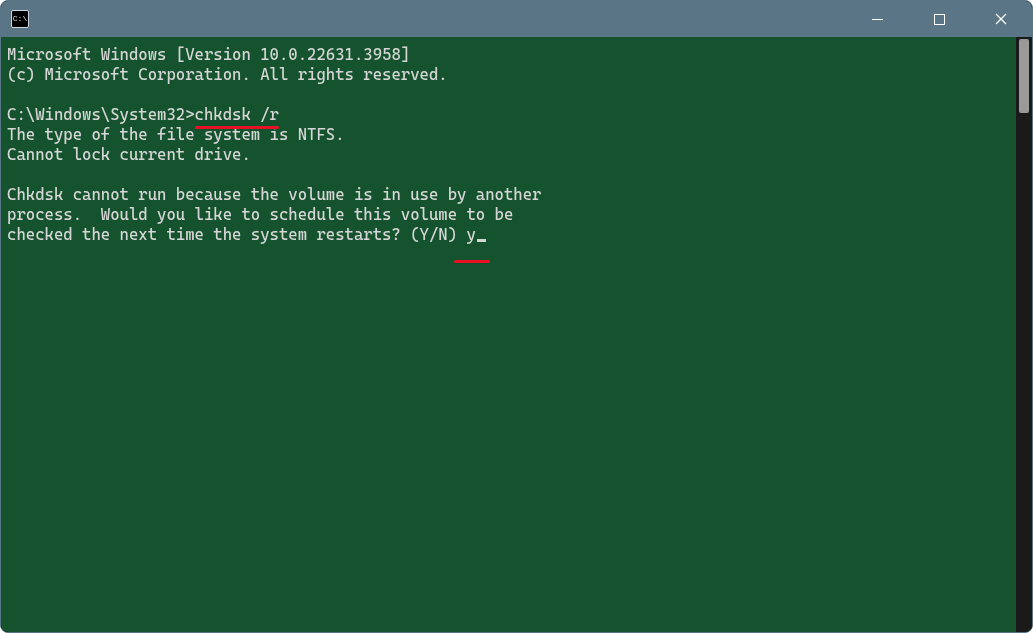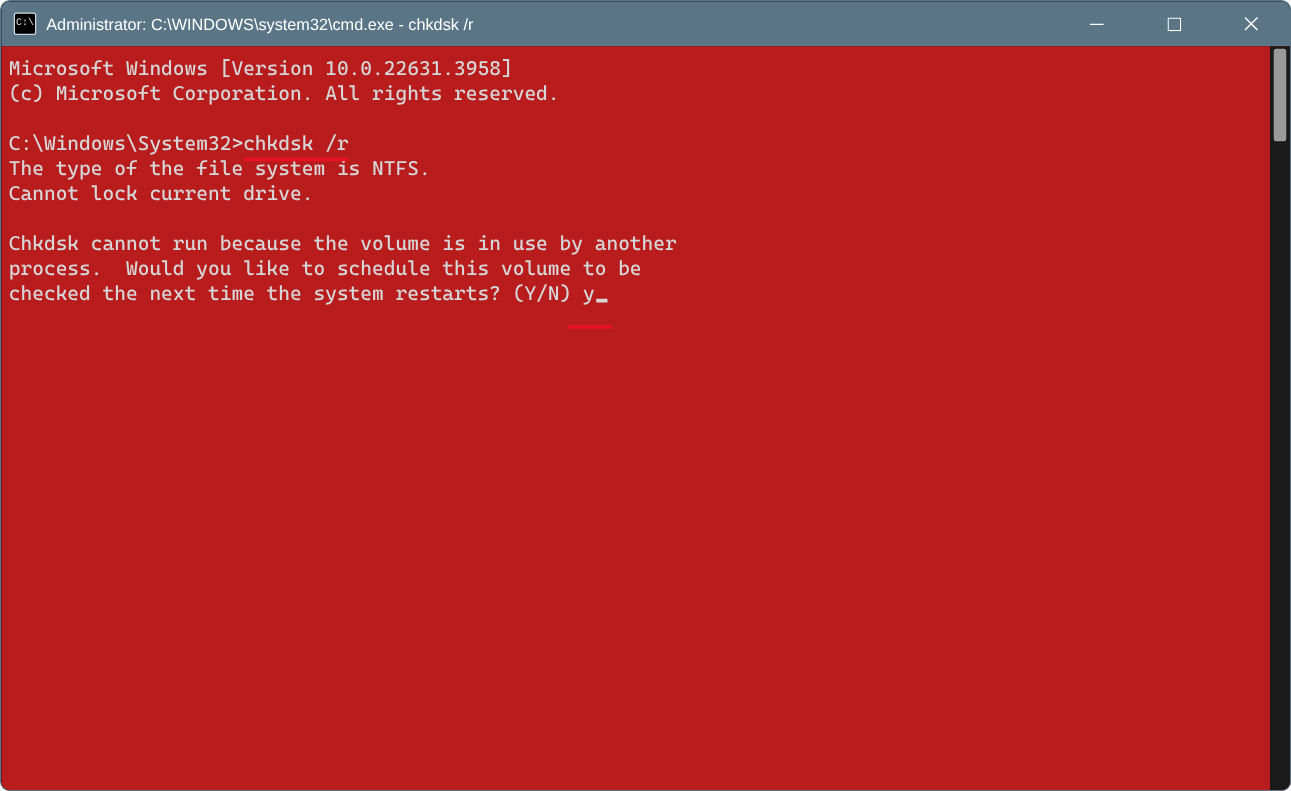--- a/index.html
+++ b/index.html
@@ -69,21 +69,21 @@
     justify-content: center;
     color: #ffffff;
     cursor: default;
   }
   .win-btn svg {
     display: block;
   }
   .client-area {
     flex: 1 1 auto;
     display: flex;
-    background: #b91c1c;
+    background: #14532d;
     position: relative;
   }
   .terminal {
     flex: 1 1 auto;
     padding: 8px 6px 0 6px;
     color: #d6d6d6;
     font-family: Consolas, "Cascadia Mono", "Courier New", monospace;
     font-size: 16px;
     line-height: 20px;
     white-space: pre-wrap;
@@ -137,21 +137,20 @@
   }
 </style>
 </head>
 <body>
 
 <div class="window">
   <div class="titlebar">
     <div class="app-icon">
       <span>C:\</span>
     </div>
-    <div class="title-text">Administrator: C:\WINDOWS\system32\cmd.exe - chkdsk  /r</div>
     <div class="spacer"></div>
     <div class="win-buttons">
       <div class="win-btn">
         <svg width="11" height="11" viewBox="0 0 11 11">
           <rect x="0" y="5" width="11" height="1" fill="#ffffff"></rect>
         </svg>
       </div>
       <div class="win-btn">
         <svg width="11" height="11" viewBox="0 0 11 11">
           <rect x="0.5" y="0.5" width="10" height="10" fill="none" stroke="#ffffff" stroke-width="1"></rect>

